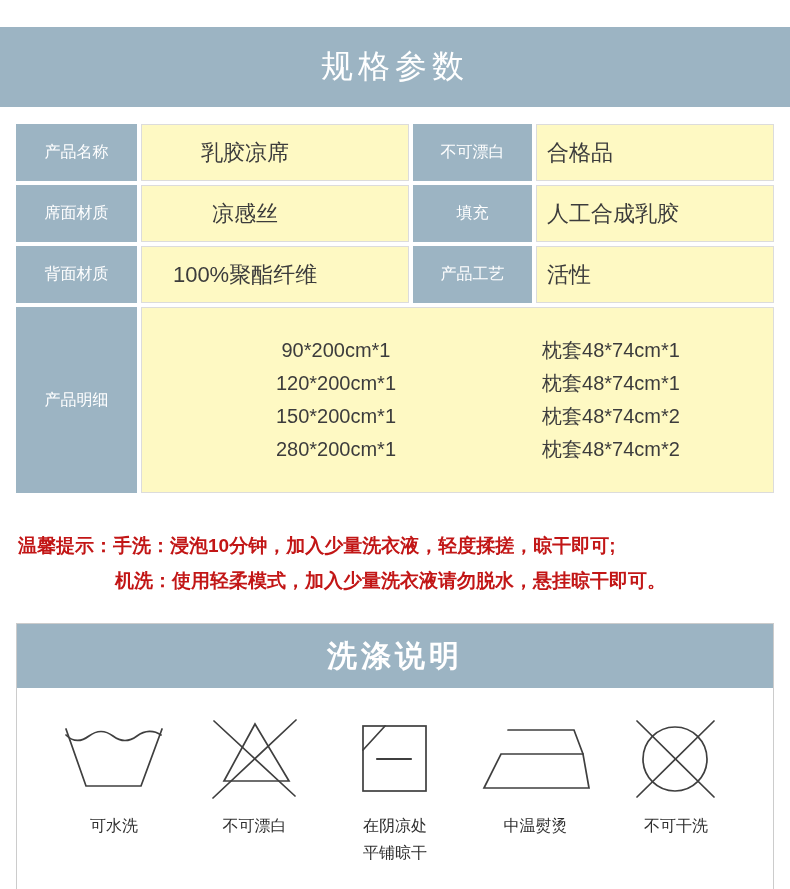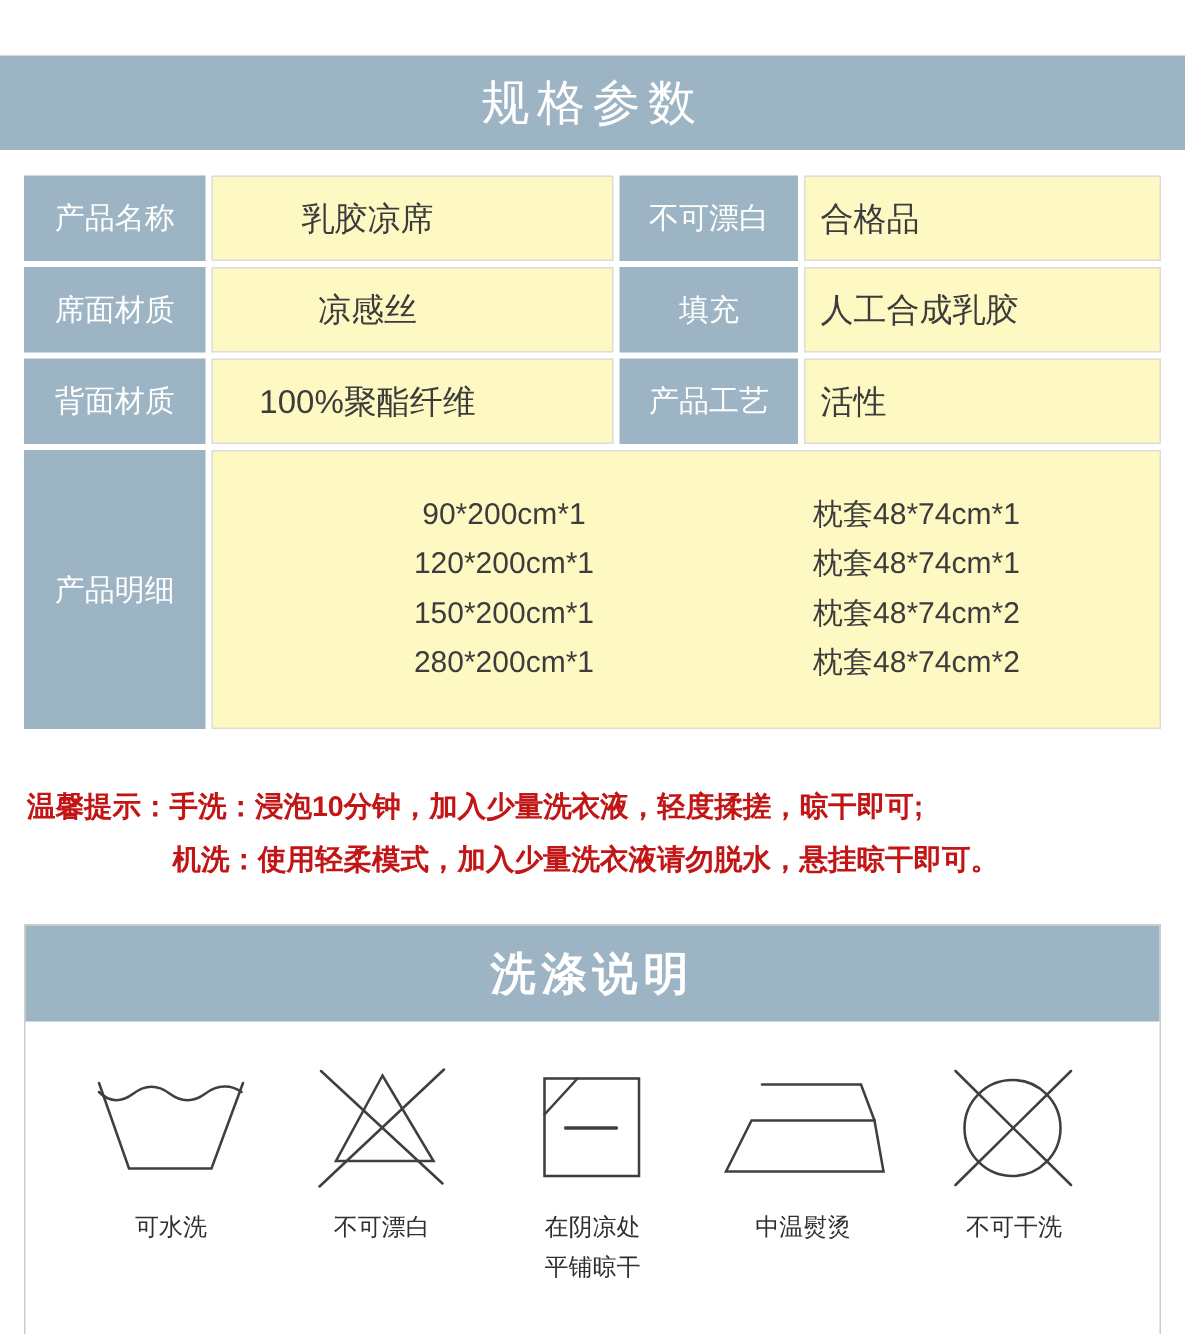--- a/index.html
+++ b/index.html
@@ -5,31 +5,31 @@
   :root{
     --banner_bg:#9cb4c3; --label_bg:#9cb4c3; --cell_border:#dcdcdc;
     --box_border:#cccccc; --text_dark:#3c3c3c; --label_text:#ffffff;
     --tip_red:#c21616; --icon_stroke:#3f3f3f;
   }
   *{box-sizing:border-box;margin:0;padding:0;}
   body{width:790px;background:#ffffff;font-family:"Liberation Sans","DejaVu Sans",sans-serif;}
   .page{width:790px;min-height:889px;background:#fff;overflow:hidden;}
 
   
-  .banner{height:63px;margin-top:37px;background:var(--banner_bg,#9cb4c3);
+  .banner{height:80px;margin-top:27px;background:var(--banner_bg,#9cb4c3);
     display:flex;align-items:center;justify-content:center;}
   .banner .title{color:var(--label_text,#fff);font-size:32px;letter-spacing:5px;
     font-family:"DejaVu Serif","Liberation Serif",serif;}
 
   
   table.spec{margin:13px 0 0 12px;border-collapse:separate;border-spacing:4px;width:766px;table-layout:fixed;}
   col.c-label1{width:120px;} col.c-value1{width:266px;} col.c-label2{width:118px;} col.c-value2{width:236px;}
   td{vertical-align:middle;}
   td.label{background:var(--label_bg,#9cb4c3);color:var(--label_text,#fff);
-    text-align:center;font-size:20px;height:57px;}
+    text-align:center;font-size:16px;height:57px;}
   td.value{border:1px solid var(--cell_border,#dcdcdc);color:var(--text_dark,#3c3c3c);
     font-size:22px;height:57px;background:#fef9c3;}
   td.value.center{text-align:center;padding-right:60px;}
   td.value.left{text-align:left;padding-left:10px;}
   td.detail-label{height:186px;}
   td.detail-value{height:186px;padding-left:24px;}
   .detail-flex{display:flex;align-items:center;height:100%;}
   .detail-col{font-size:20px;color:var(--text_dark,#3c3c3c);line-height:33px;text-align:center;}
   .detail-col.sizes{width:340px;}
   .detail-col.pillows{width:210px;}

